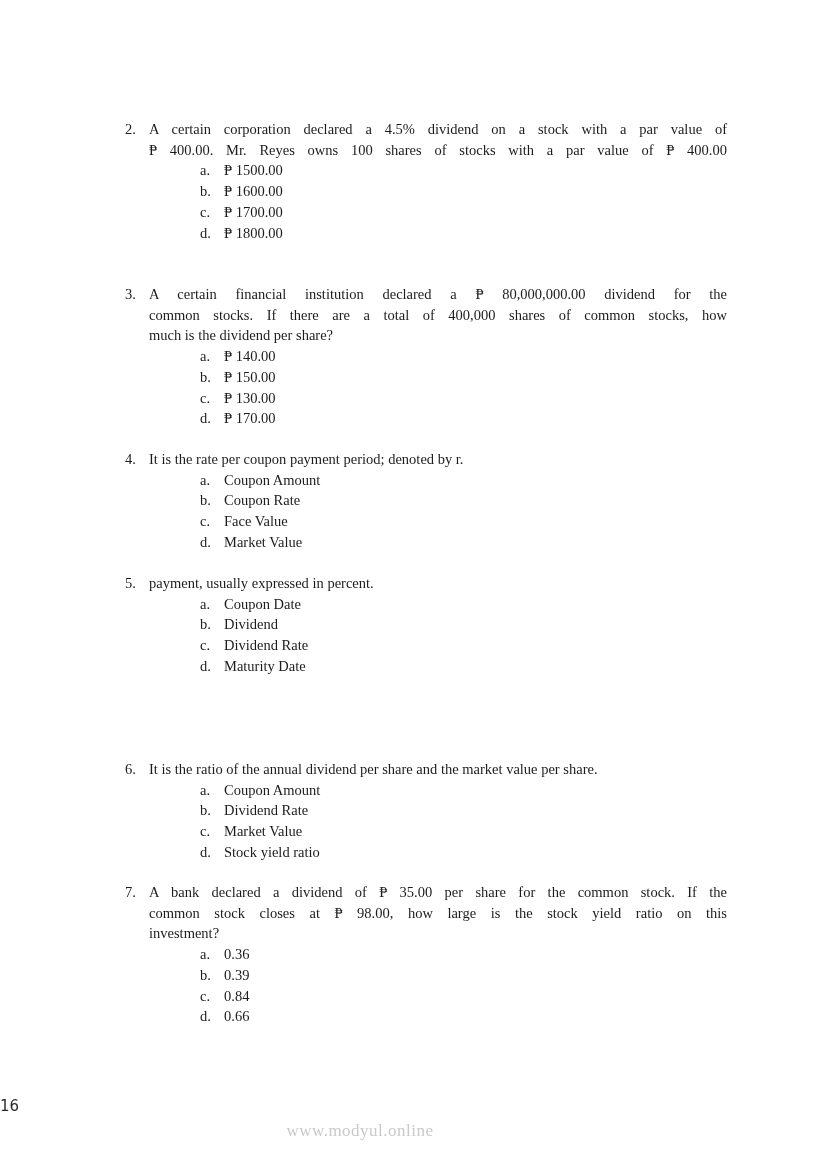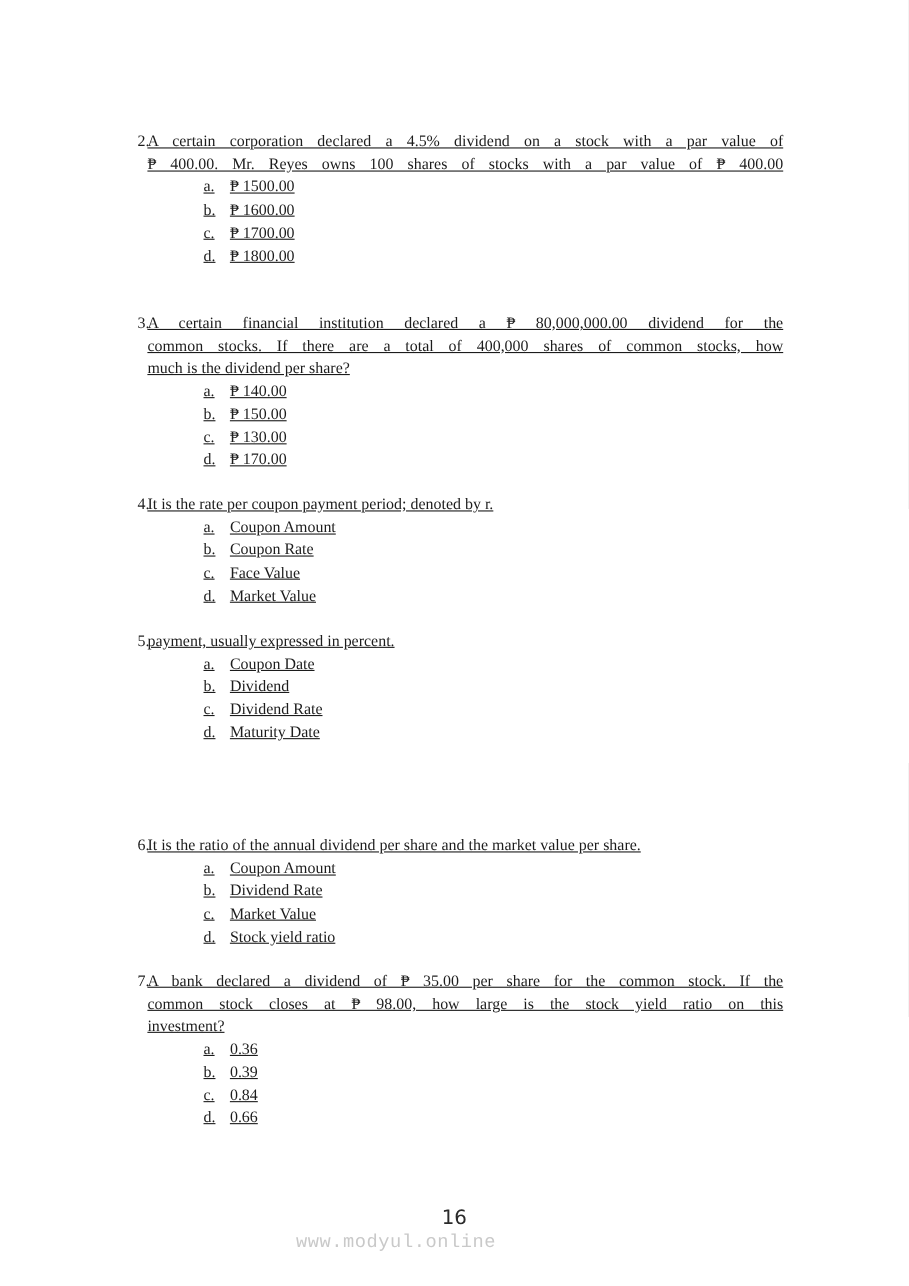--- a/index.html
+++ b/index.html
@@ -19,44 +19,43 @@
     width: 602px;
     font-size: 14.5px;
     line-height: 20.7px;
   }
   .q-num {
     position: absolute;
     left: 0;
     top: 0;
     width: 24px;
   }
-  .q-body { margin-left: 9px; width: 578px; text-decoration: underline; }
+  .q-body { margin-left: 24px; width: 578px; }
   .q-line { text-align: left; }
   .q-line.just { text-align: justify; text-align-last: justify; }
   .options { margin-left: 51px; }
   .option { display: flex; }
   .opt-letter { display: inline-block; width: 24px; flex: 0 0 24px; }
   .opt-text { display: inline-block; }
   .page-number {
     position: absolute;
     top: 1097px;
     left: 0;
     width: 826px;
-    text-align: center;
     font-family: "DejaVu Sans", "Liberation Sans", sans-serif;
-    font-size: 18px;
+    font-size: 15px;
     color: #2a2a2a;
   }
   .watermark {
     position: absolute;
     top: 1121px;
     left: 0;
     width: 720px;
     text-align: center;
-    font-family: Liberation Mono, monospace;
+    font-family: Liberation Serif, serif;
     font-size: 17px;
     letter-spacing: 0.5px;
     color: #c9c9c9;
   }
 </style>
 </head>
 <body>
 
 <div class="page">
 

